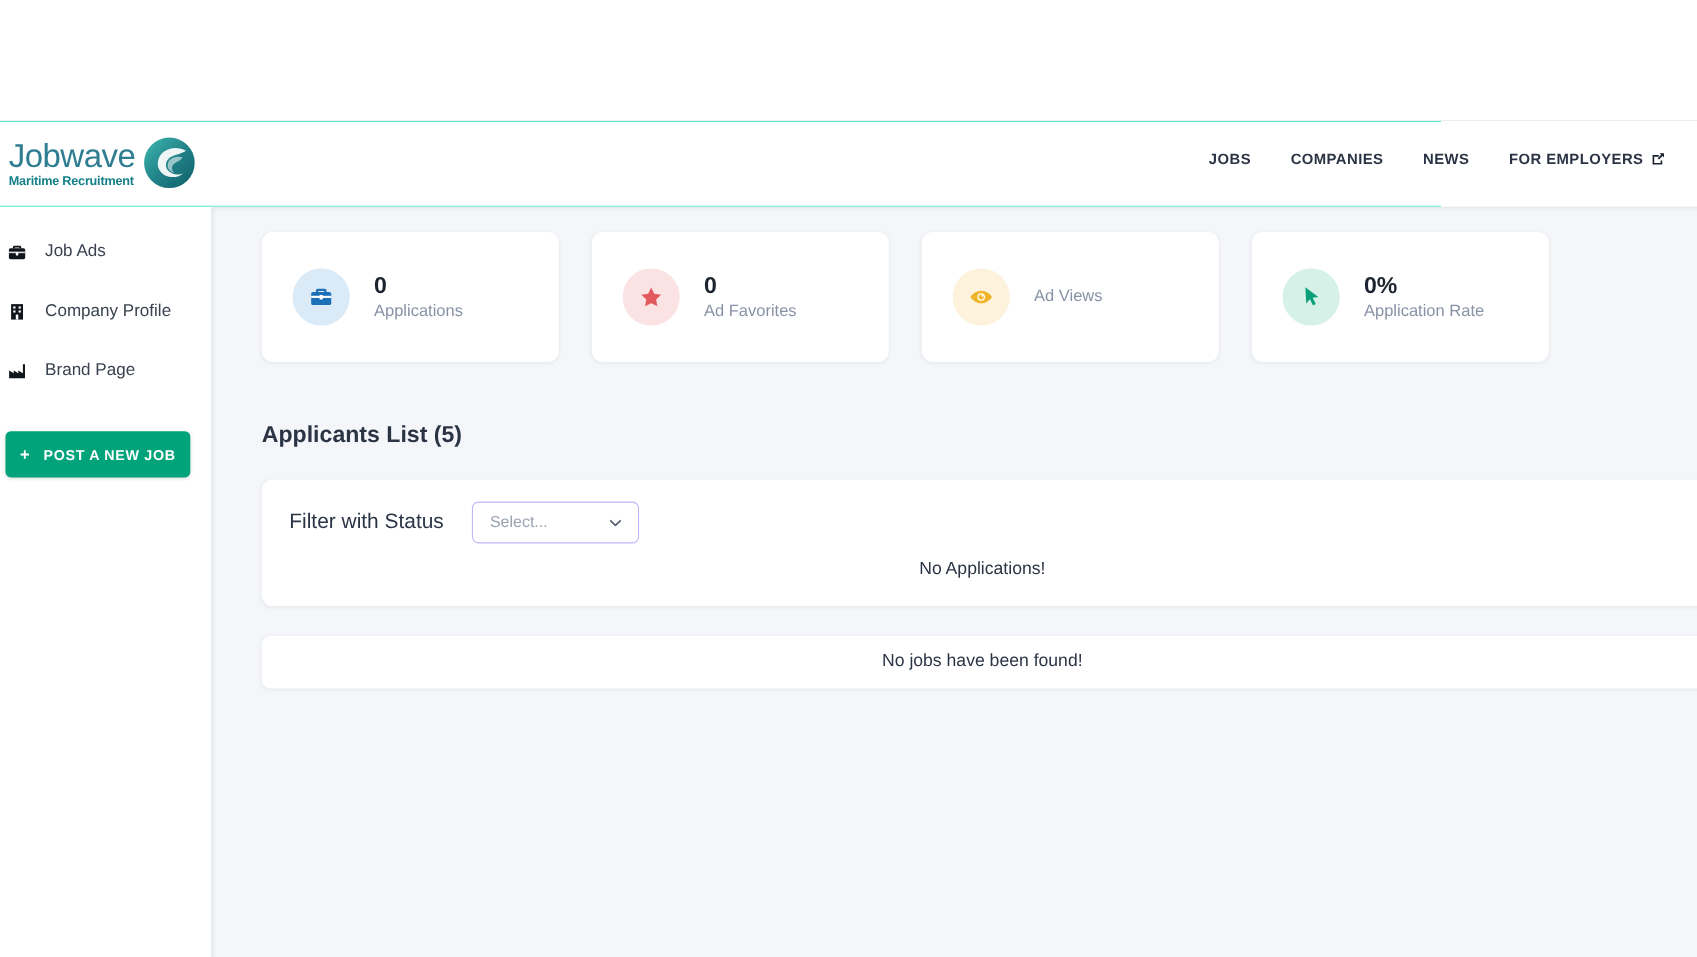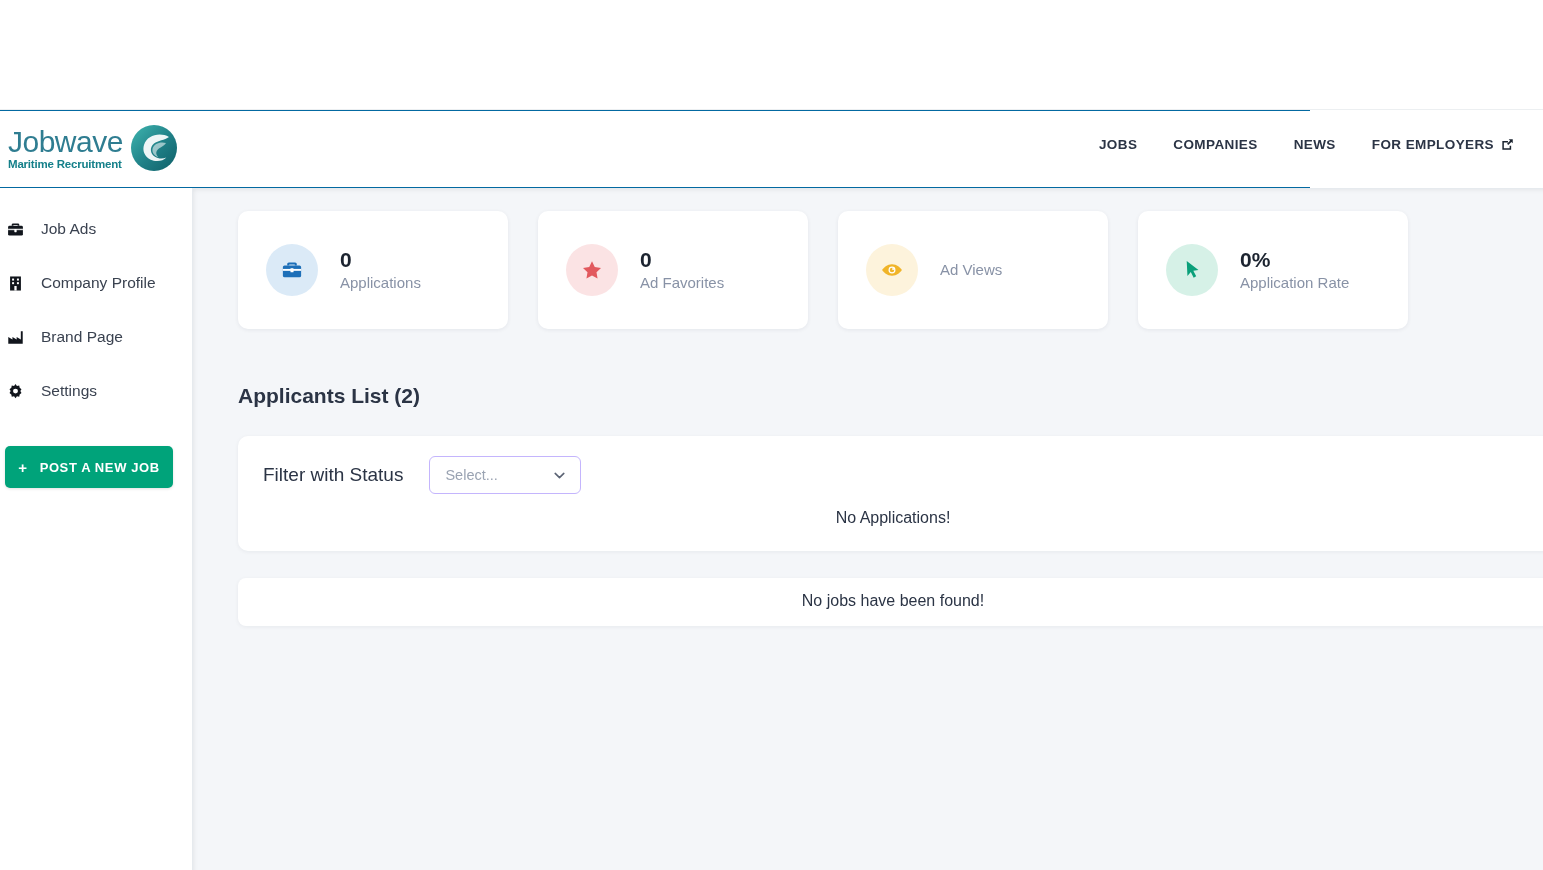--- a/index.html
+++ b/index.html
@@ -10,21 +10,21 @@
     overflow: hidden;
     background: #ffffff;
     font-family: "Liberation Sans", sans-serif;
     -webkit-font-smoothing: antialiased;
   }
 
   #page {
     position: relative;
     width: 1310px;
     height: 870px;
-    background: #0369a1;
+    background: #5eead4;
   }
 
   
   .top-blank {
     position: absolute;
     top: 0; left: 0;
     width: 1543px;
     height: 110px;
     background: #ffffff;
     border-bottom: 1px solid #eceff1;
@@ -359,29 +359,20 @@
 
     <div class="side-item">
       <span class="side-icon">
         <svg width="19" height="19" viewBox="0 0 20 20">
           <path d="M2.4 16.6V9.4l4.4 2.6V9.4l4.4 2.6V9.4l4.4 2.6V3.4h2v13.2z" fill="#11151c"></path>
         </svg>
       </span>
       <span class="side-label">Brand Page</span>
     </div>
 
-    <div class="side-item">
-      <span class="side-icon">
-        <svg width="19" height="19" viewBox="0 0 20 20">
-          <path d="M10 2.2l1.5 1.9 2.4-.5.5 2.4 1.9 1.5-1.2 2.1 1.2 2.1-1.9 1.5-.5 2.4-2.4-.5L10 17l-1.5-1.9-2.4.5-.5-2.4L3.7 11.7 4.9 9.6 3.7 7.5l1.9-1.5.5-2.4 2.4.5z" fill="#11151c"></path>
-          <circle cx="10" cy="9.6" r="2.6" fill="#ffffff"></circle>
-        </svg>
-      </span>
-      <span class="side-label">Settings</span>
-    </div>
 
     <button class="post-btn">
       <span class="post-plus">+</span>
       <span>POST A NEW JOB</span>
     </button>
   </div>
 
   <div class="content">
 
     <div class="stats">
@@ -435,21 +426,21 @@
           </svg>
         </span>
         <span class="stat-text">
           <span class="stat-value">0%</span>
           <span class="stat-label">Application Rate</span>
         </span>
       </div>
 
     </div>
 
-    <h2 class="section-title">Applicants List (2)</h2>
+    <h2 class="section-title">Applicants List (5)</h2>
 
     <div class="panel">
       <div class="filter-row">
         <span class="filter-label">Filter with Status</span>
         <div class="select-box">
           <span class="select-placeholder">Select...</span>
           <span class="chevron">
             <svg width="15" height="15" viewBox="0 0 16 16">
               <path d="M3.4 5.8L8 10.3l4.6-4.5" fill="none" stroke="#5b6374" stroke-width="1.7" stroke-linecap="round" stroke-linejoin="round"></path>
             </svg>

